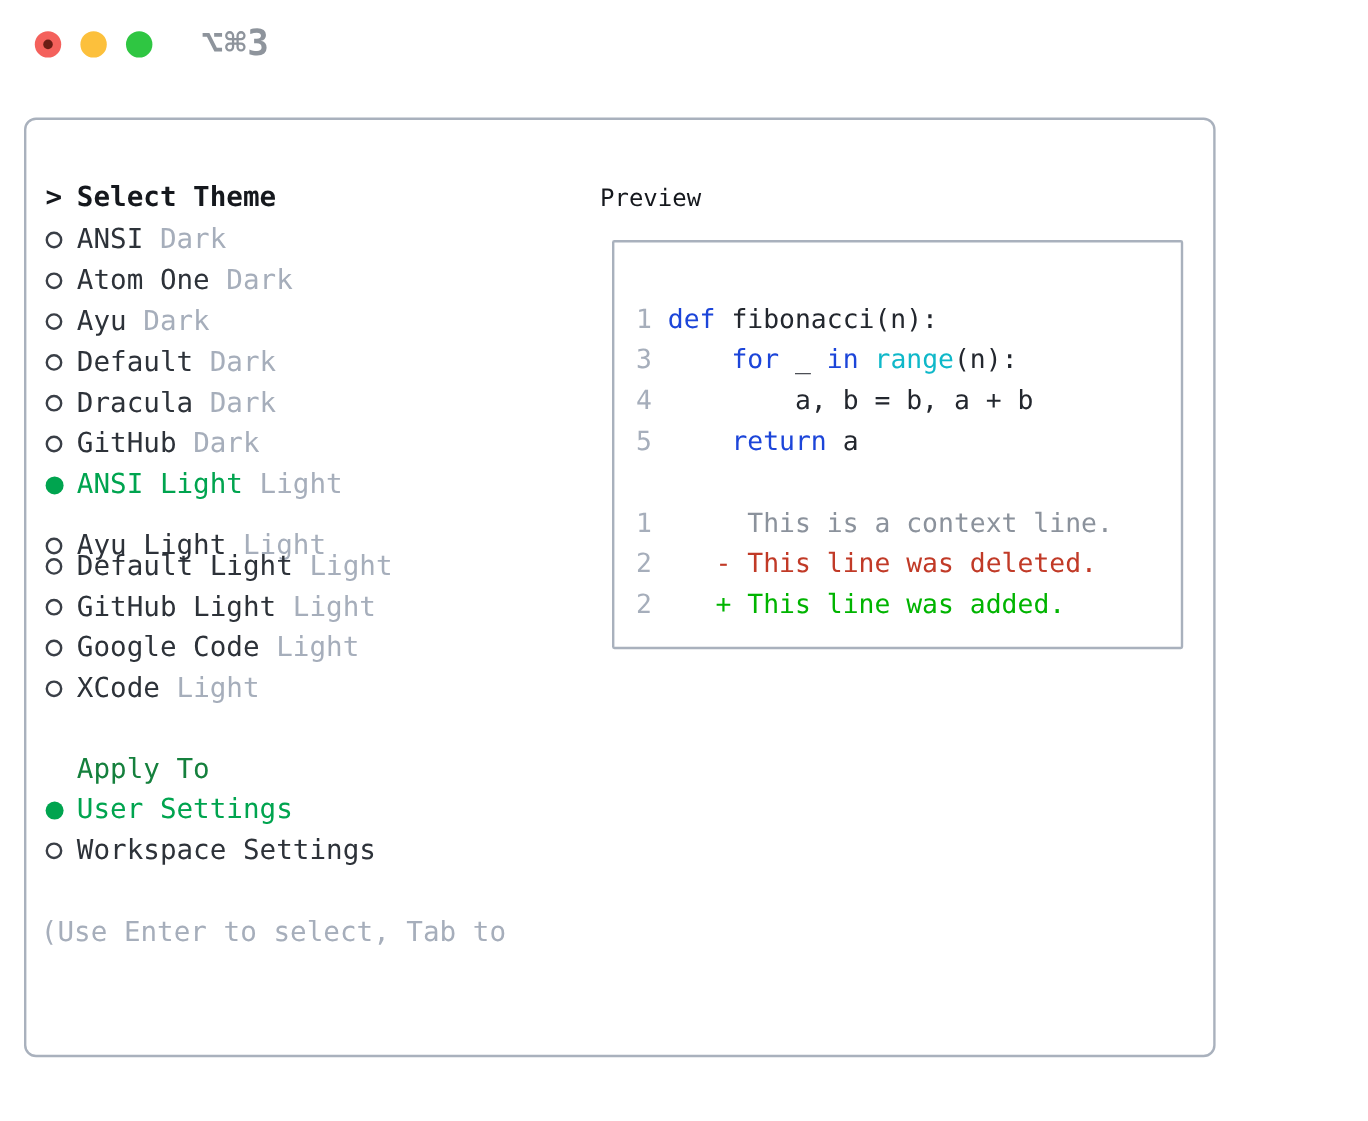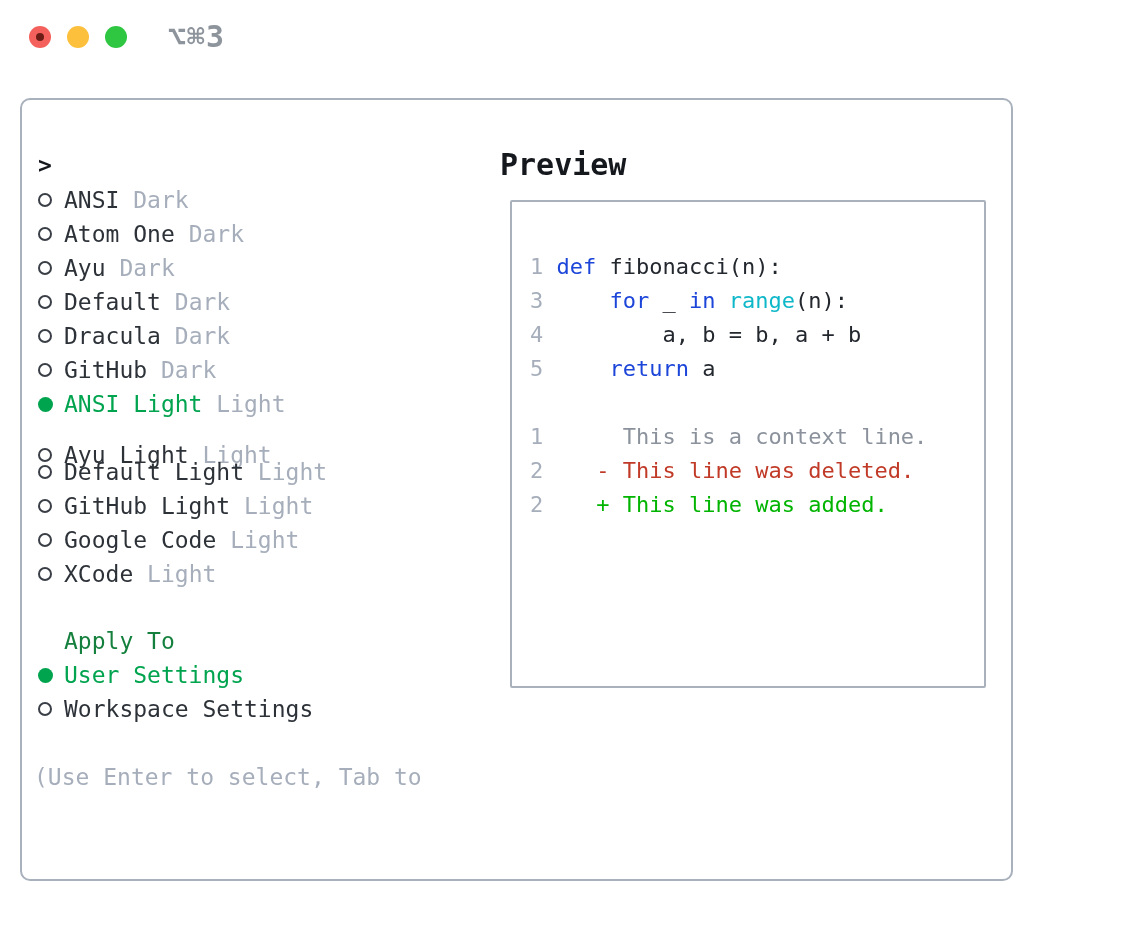--- a/index.html
+++ b/index.html
@@ -72,25 +72,25 @@
   .section-title { font-weight: bold; color: var(--c-heading); }
   .plain-title { color: #15803d; }
   .help-line {
     position: absolute; left: 12px; height: 34px; line-height: 34px;
     font-size: 23px; color: var(--c-muted); white-space: pre;
   }
   
   .preview-title {
     position: absolute; left: 478px; top: 48px;
     height: 34px; line-height: 34px;
-    font-size: 30px; font-weight: bold; color: var(--c-heading);
+    font-size: 20px; font-weight: normal; color: var(--c-heading);
   }
   .preview-box {
     position: absolute; left: 488px; top: 100px;
-    width: 476px; height: 488px;
+    width: 476px; height: 341px;
     border: 2px solid var(--c-border);
     border-radius: 2px;
     padding: 48px 0 0 18px;
     overflow: hidden;
   }
   .pline {
     height: 34px; line-height: 34px;
     font-size: 22px; white-space: pre; color: #23272e;
   }
   .ln { color: var(--c-muted); }
@@ -111,20 +111,21 @@
     <div class="traffic red"></div>
     <div class="traffic yellow"></div>
     <div class="traffic green"></div>
     <div class="win-shortcut">⌥⌘3</div>
   </div>
 
   <div class="panel">
 
     <div class="row" style="top:48px">
       <span class="marker"><span class="caret">&gt;</span></span>
+      <span class="section-title">Select Theme</span>
     </div>
 
     <div id="theme-list">
         <div class="row" style="top: 83px;"><span class="marker"><span class="radio"></span></span><span class="name">ANSI</span><span class="variant"> Dark</span></div>
         <div class="row" style="top: 117px; text-align: center;"><span class="marker"><span class="radio"></span></span><span class="name">Atom One</span><span class="variant"> Dark</span></div>
         <div class="row" style="top: 151px;"><span class="marker"><span class="radio"></span></span><span class="name">Ayu</span><span class="variant"> Dark</span></div>
         <div class="row" style="top: 185px;"><span class="marker"><span class="radio"></span></span><span class="name">Default</span><span class="variant"> Dark</span></div>
         <div class="row" style="top: 219px;"><span class="marker"><span class="radio"></span></span><span class="name">Dracula</span><span class="variant"> Dark</span></div>
         <div class="row" style="top: 253px;"><span class="marker"><span class="radio"></span></span><span class="name">GitHub</span><span class="variant"> Dark</span></div>
         <div class="row selected" style="top: 287px;"><span class="marker"><span class="radio selected"></span></span><span class="name">ANSI Light</span><span class="variant"> Light</span></div>

